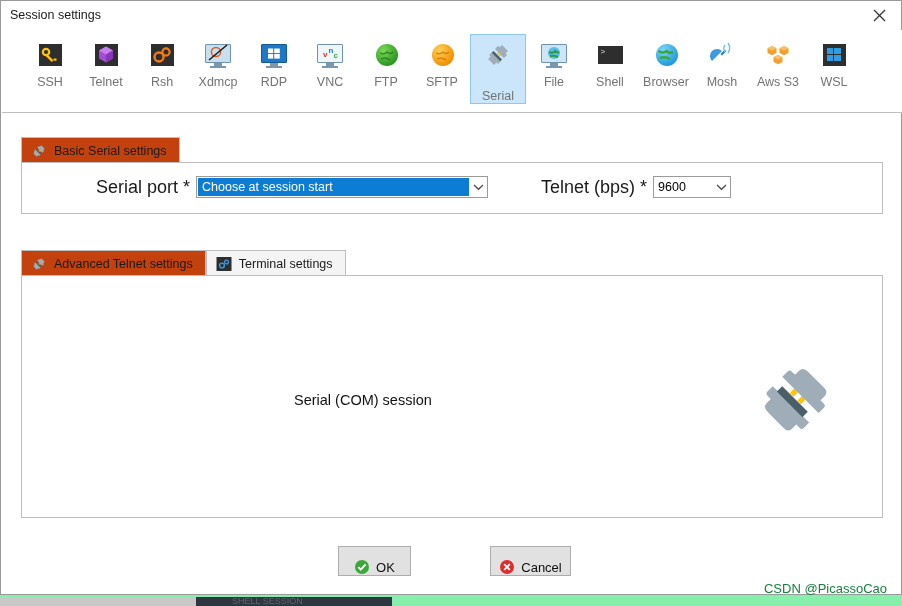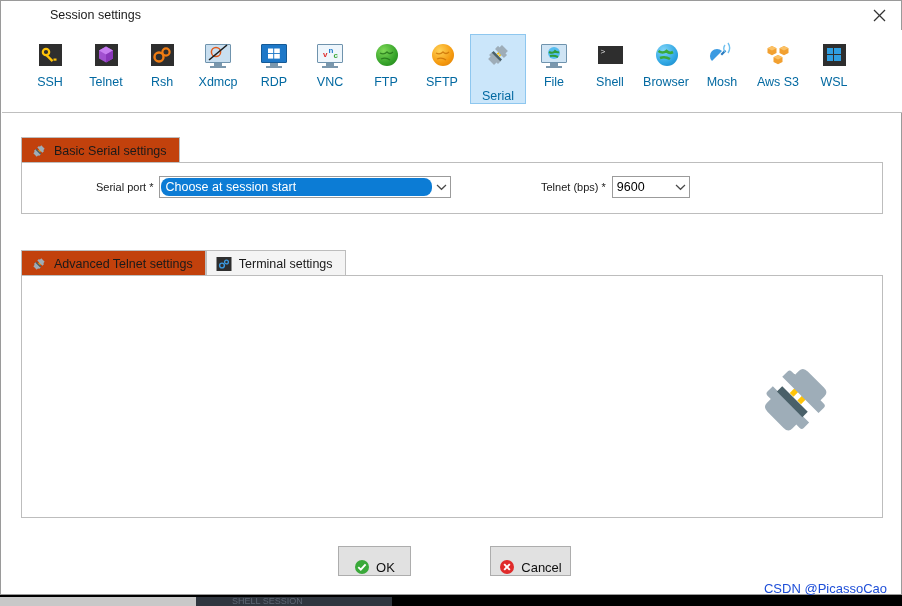--- a/index.html
+++ b/index.html
@@ -27,21 +27,20 @@
     background: #ffffff;
     border: 1px solid #9a9a9a;
     box-sizing: border-box;
   }
 
   
   .titlebar {
     position: relative;
     height: 28px;
     background: #ffffff;
-    margin-left: 40px;
   }
   .titlebar .title-text {
     position: absolute;
     left: 9px;
     top: 6px;
     font-size: 12.5px;
     color: #1a1a1a;
     line-height: 16px;
     white-space: nowrap;
   }
@@ -96,21 +95,21 @@
     gap: 17px;
   }
   .proto .pic {
     width: 28px;
     height: 28px;
     position: relative;
     margin-bottom: 6px;
   }
   .proto .cap {
     font-size: 12.5px;
-    color: #0369a1;
+    color: #737373;
     line-height: 14px;
     white-space: nowrap;
   }
 
   
   .sq-dark {
     position: absolute;
     left: 3px; top: 3px;
     width: 23px; height: 22px;
     background: #2e2e2e;
@@ -192,21 +191,21 @@
   #basic-tabs { left: 20px; top: 135px; }
 
   .field-row {
     position: absolute;
     top: 13px;
     display: flex;
     align-items: center;
     height: 22px;
   }
   .field-label {
-    font-size: 11px;
+    font-size: 18px;
     color: #1a1a1a;
     margin-right: 6px;
     white-space: nowrap;
   }
   .combo {
     height: 22px;
     border: 1px solid #9b9b9b;
     background: #ffffff;
     box-sizing: border-box;
     display: flex;
@@ -214,21 +213,20 @@
     cursor: pointer;
     position: relative;
   }
   .combo .val {
     flex: 1 1 auto;
     font-size: 12.5px;
     padding: 0 4px;
     line-height: 20px;
     white-space: nowrap;
     overflow: hidden;
-    border-radius: 8px;
   }
   .combo .val.hl {
     background: #0c7cd5;
     color: #ffffff;
     margin: 1px;
     line-height: 18px;
     height: 18px;
   }
   .combo .arrow {
     width: 17px;
@@ -292,32 +290,32 @@
     flex: 0 0 auto;
     position: relative;
   }
 
   
   #watermark {
     position: absolute;
     right: 14px;
     top: 580px;
     font-size: 13px;
-    color: #1d4ed8;
+    color: #15803d;
     white-space: nowrap;
   }
 
   
   #bottom-bar {
     position: absolute;
     left: 0;
     top: 595px;
     width: 902px;
     height: 11px;
-    background: #000000;
+    background: #86efac;
   }
   #bottom-bar .tile {
     position: absolute;
     left: 0;
     top: 2px;
     width: 196px;
     height: 9px;
     background: #c8c8c8;
   }
   #bottom-bar .tab-ghost {
@@ -622,20 +620,21 @@
           <circle cx="10.5" cy="6" r="1.9" fill="none" stroke="#3b9ae1" stroke-width="1.3"></circle>
         </svg>
       </span>
       <span>Terminal settings</span>
     </div>
 
 
   </div>
 
   <div class="panel" id="adv-panel">
+    <div class="session-caption">Serial (COM) session</div>
     <div class="big-plug">
       <svg width="76" height="76" viewBox="0 0 40 40">
         <g transform="rotate(-45 20 20)">
           <path d="M5 14.5 q0 -3.5 3 -3.5 h3 v-2.5 q0 -1.5 1.5 -1.5 h4 v27 h-4 q-1.5 0 -1.5 -1.5 v-2.5 h-3 q-3 0 -3 -3.5 z" fill="#9eadb8"></path>
           <rect x="16" y="10.5" width="4" height="19" fill="#4a6069"></rect>
           <rect x="20.3" y="15.8" width="4.4" height="2.8" fill="#ffc40a"></rect>
           <rect x="20.3" y="21.4" width="4.4" height="2.8" fill="#ffc40a"></rect>
           <rect x="25" y="10.5" width="4" height="19" fill="#4a6069"></rect>
           <path d="M35 14.5 q0 -3.5 -3 -3.5 h-3 v-2.5 q0 -1.5 -1.5 -1.5 h-4 v27 h4 q1.5 0 1.5 -1.5 v-2.5 h3 q3 0 3 -3.5 z" fill="#9eadb8"></path>
         </g>

